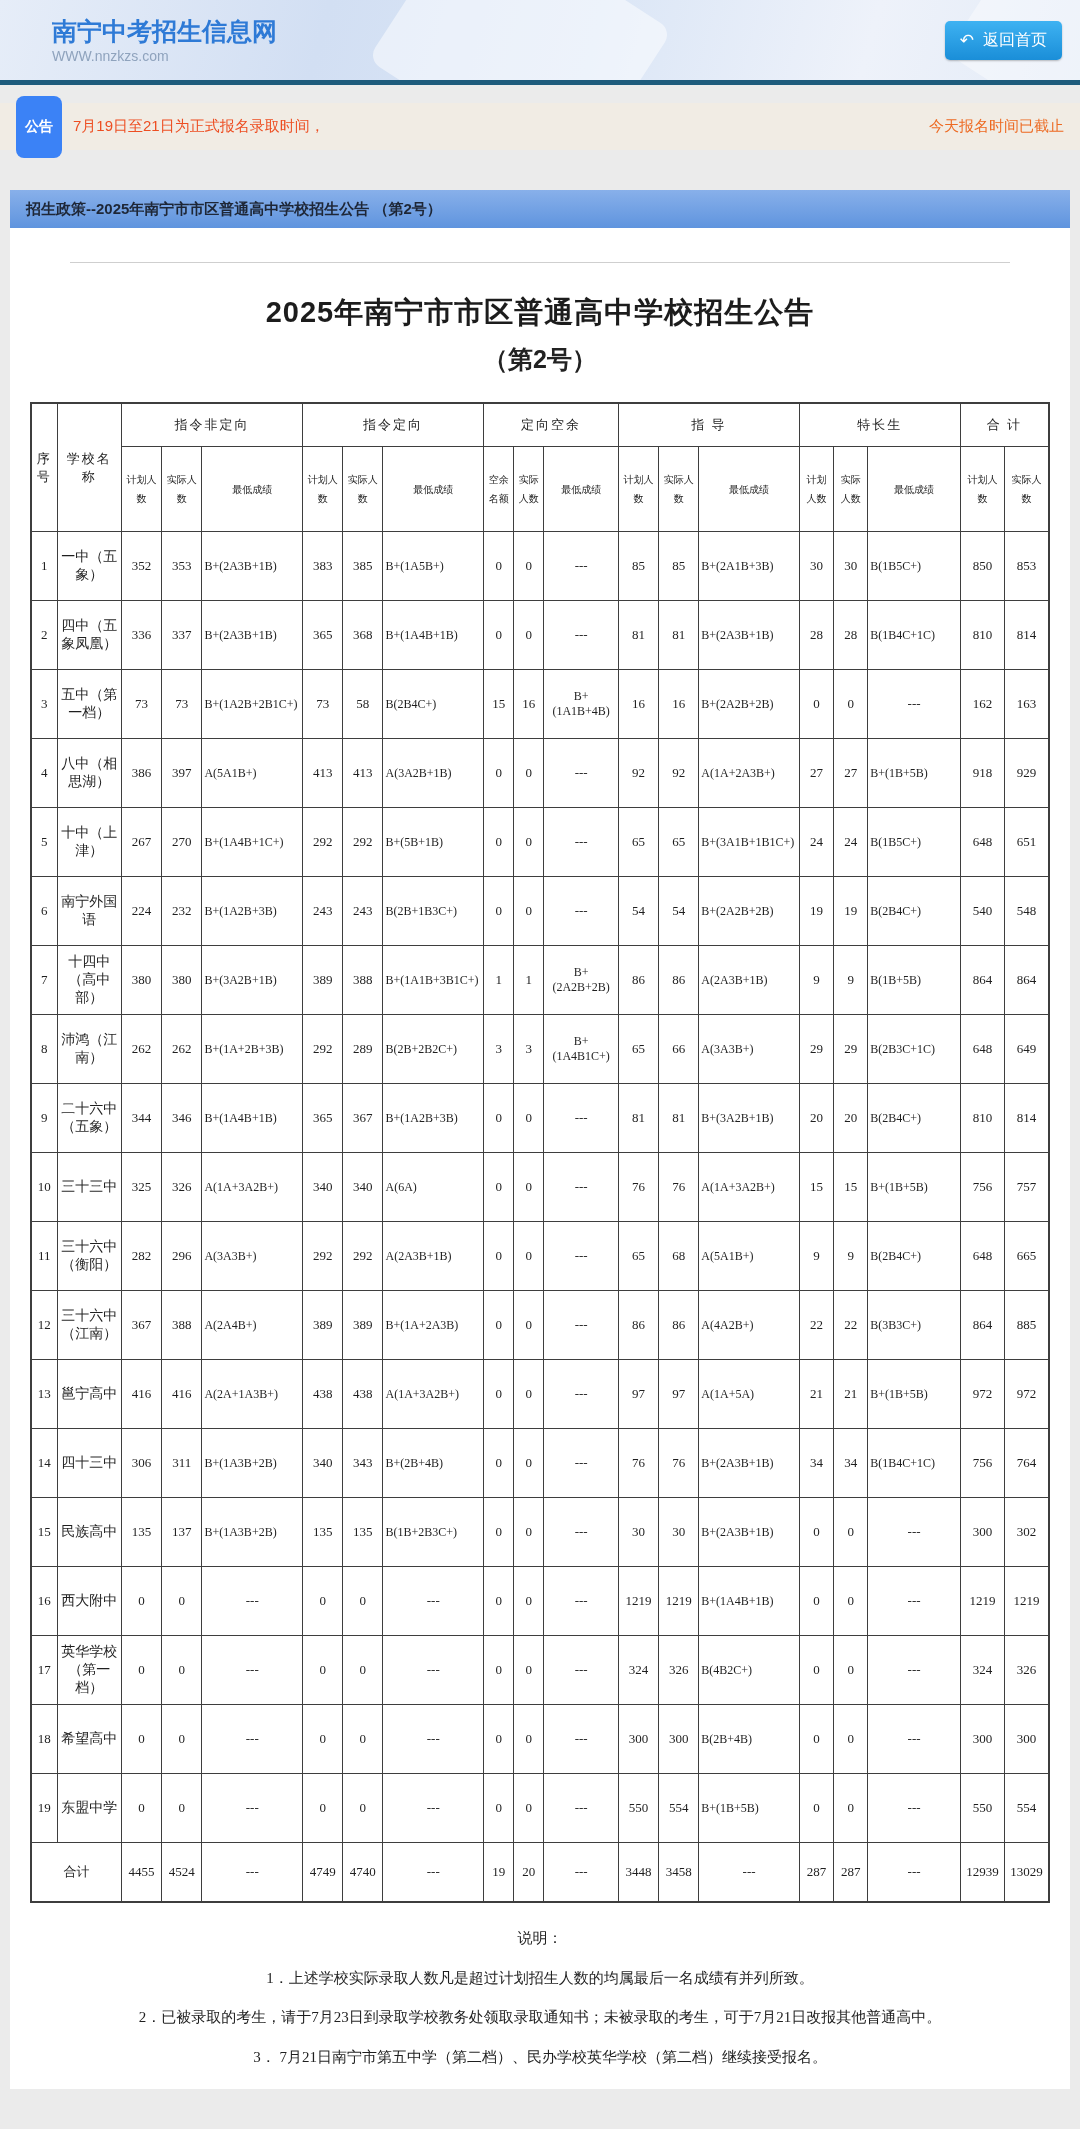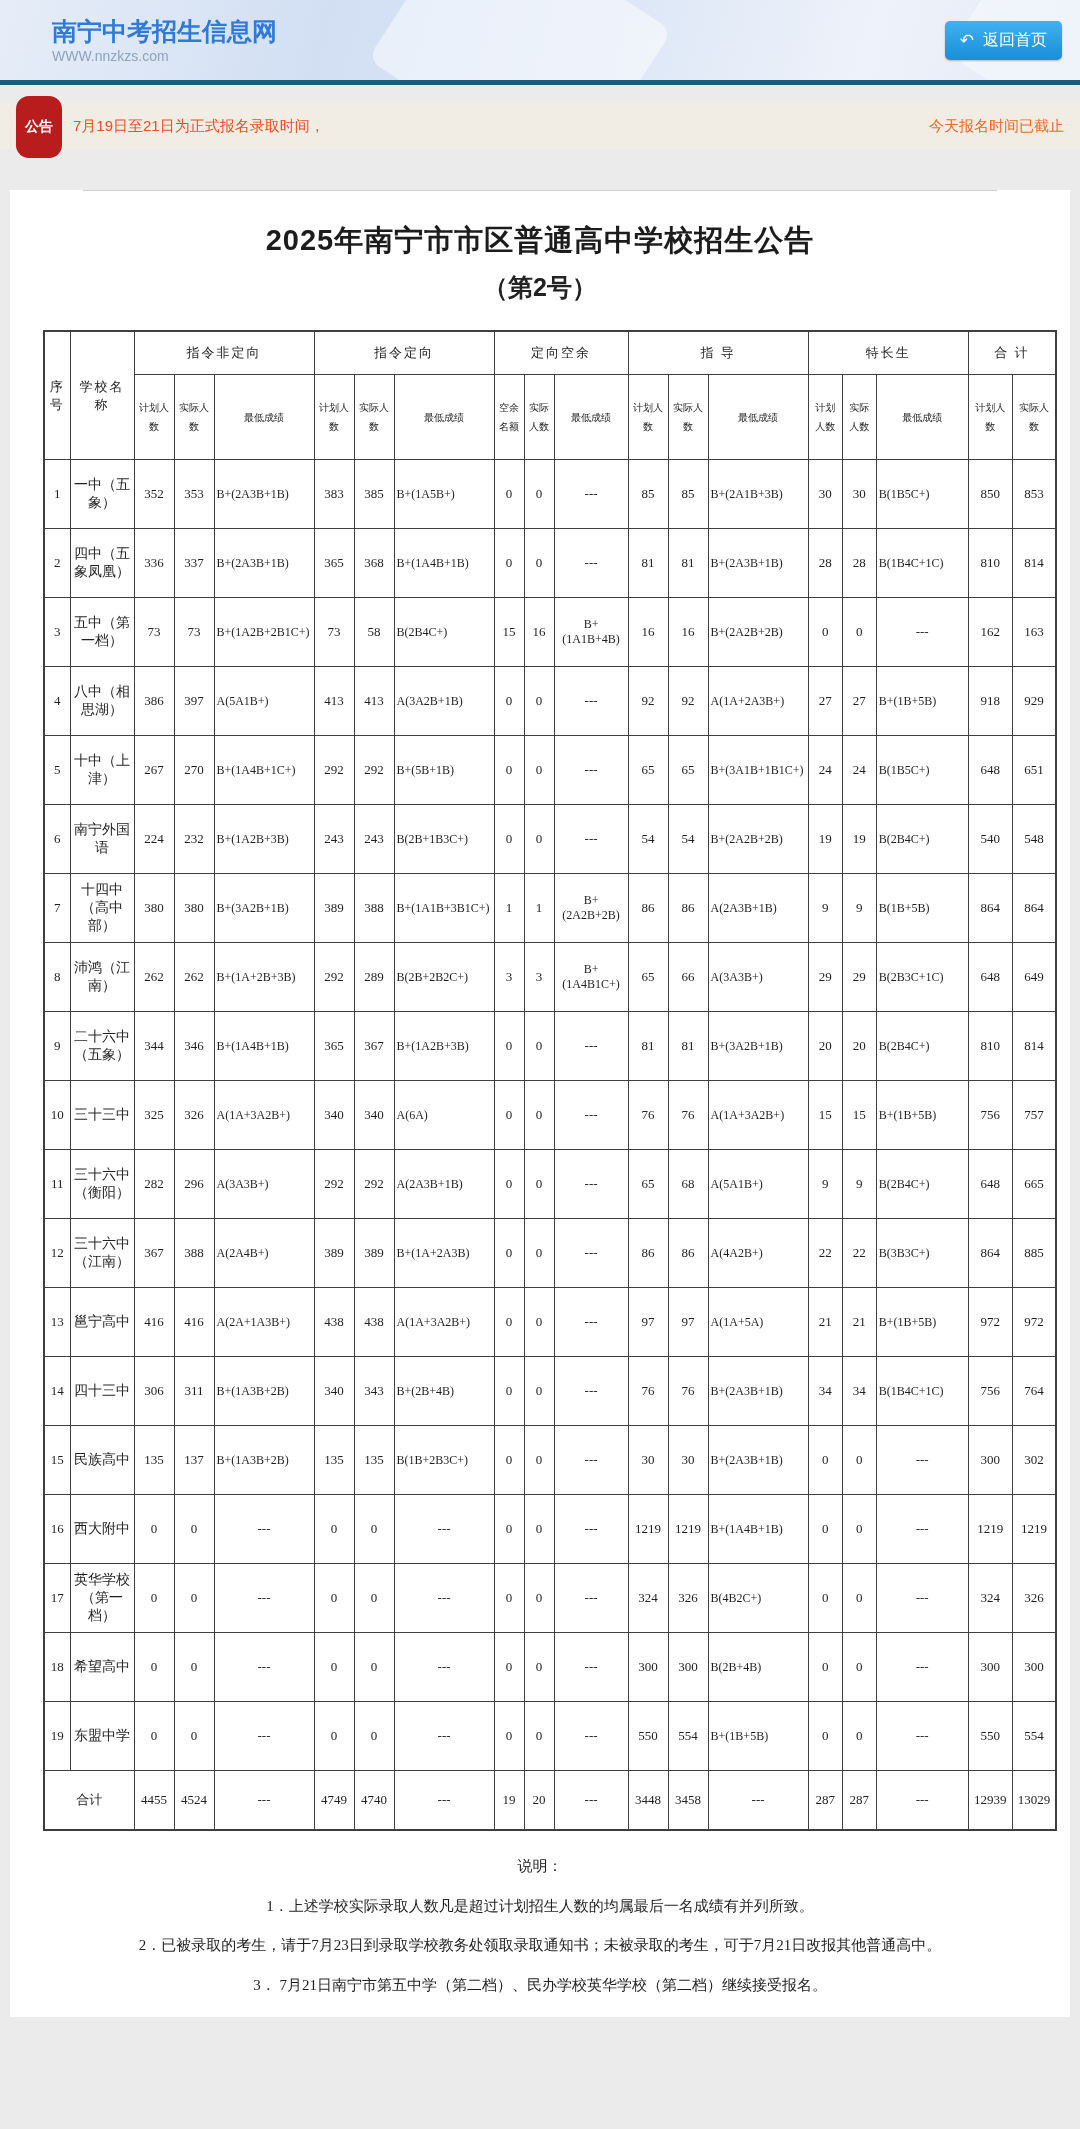--- a/index.html
+++ b/index.html
@@ -40,33 +40,33 @@
     cursor:pointer;box-shadow:0 1px 2px rgba(0,0,0,.25);
   }
   .back-arrow{font-size:17px;line-height:1;}
   
   .notice-bar{
     margin-top:18px;height:47px;background:#f1ece4;
     display:flex;align-items:center;justify-content:space-between;padding:0 16px;
   }
   .notice-left{display:flex;align-items:center;gap:11px;}
   .notice-badge{
-    background:#b91c1c;color:#fff;font-size:14px;font-weight:bold;
-    padding:22px 9px;border-radius:13px;
+    background:#3b82f6;color:#fff;font-size:14px;font-weight:bold;
+    padding:22px 9px;border-radius:8px;
   }
   .notice-text{color:#ed4e22;font-size:15px;}
   .notice-right{color:#ed6a22;font-size:15px;}
   
   .card{margin:40px 10px 0;background:#fff;padding-bottom:4px;}
   .crumb{
     height:38px;display:flex;align-items:center;padding:0 16px;
     background:linear-gradient(#88b0ea,#5f94de);
     color:#1e2737;font-size:15px;font-weight:bold;
   }
-  .card-body{padding:0 33px;}
+  .card-body{padding:0 20px;}
   .top-rule{border:none;border-top:1px solid #cfcfcf;margin:34px 40px 0;}
   .doc-title{
     text-align:center;font-size:29px;font-weight:bold;color:#1c1c1c;
     margin:30px 0 4px;letter-spacing:1px;
   }
   .doc-subtitle{text-align:center;font-size:25px;font-weight:bold;margin:10px 0 26px;}
   .doc-intro{
     font-family:"Liberation Serif",serif;
     font-size:15px;margin:0 0 12px;text-indent:2em;color:#1f1f1f;
   }
@@ -111,20 +111,21 @@
 
 <div class="notice-bar">
   <div class="notice-left">
     <span class="notice-badge">公告</span>
     <span class="notice-text">7月19日至21日为正式报名录取时间，</span>
   </div>
   <span class="notice-right">今天报名时间已截止</span>
 </div>
 
 <div class="card">
+  <div class="crumb">招生政策--2025年南宁市市区普通高中学校招生公告 （第2号）</div>
   <div class="card-body">
     <hr class="top-rule">
     <div class="doc-title">2025年南宁市市区普通高中学校招生公告</div>
     <div class="doc-subtitle">（第2号）</div>
 
     <table class="adm">
         <colgroup>
           <col style="width: 26px;">
           <col style="width: 64px;">
           <col style="width: 40px;">

